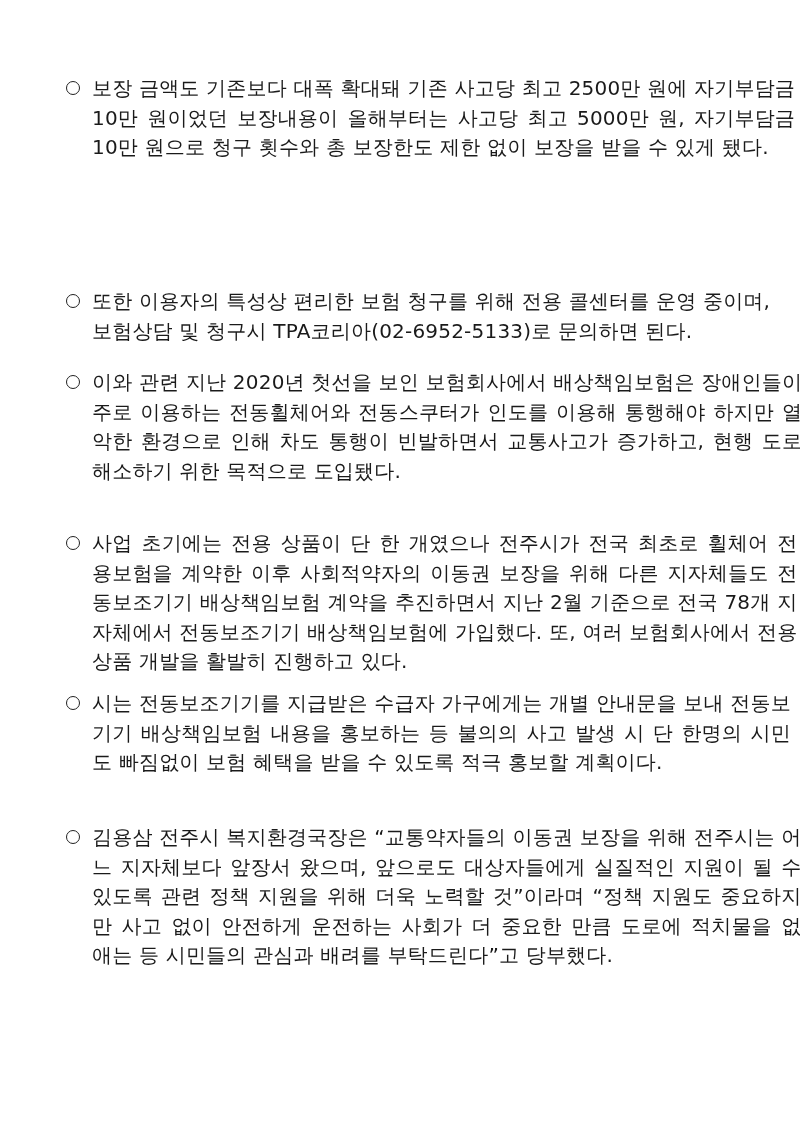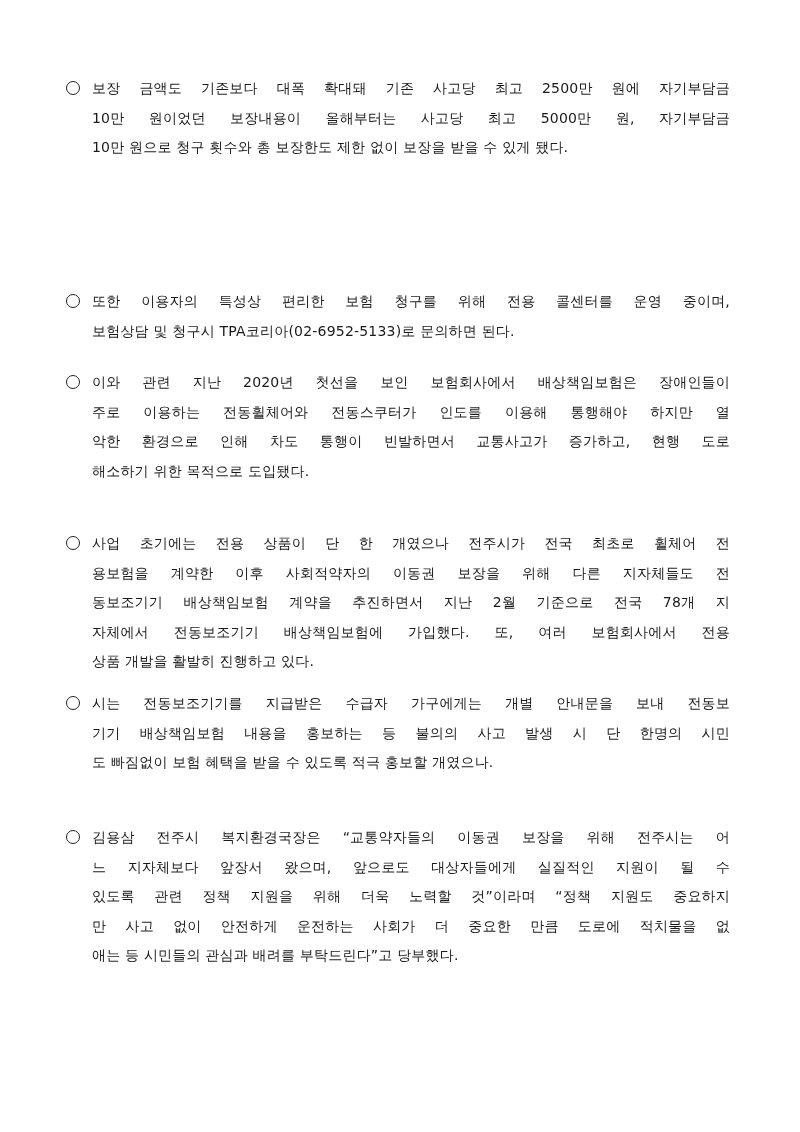--- a/index.html
+++ b/index.html
@@ -39,21 +39,21 @@
       margin-right: 12px;
       box-sizing: border-box;
     }
     .lines {
       flex: 1 1 auto;
       display: flex;
       flex-direction: column;
     }
     .line {
       display: block;
-      font-size: 14px;
+      font-size: 20px;
       line-height: 29.5px;
       height: 29.5px;
       white-space: nowrap;
       letter-spacing: 0.2px;
       text-align: justify;
       text-align-last: justify;
     }
     .line.last {
       text-align-last: left;
     }
@@ -100,21 +100,21 @@
       <span class="line">자체에서 전동보조기기 배상책임보험에 가입했다. 또, 여러 보험회사에서 전용</span>
       <span class="line last">상품 개발을 활발히 진행하고 있다.</span>
     </div>
   </div>
 
   <div class="para" style="top:689px">
     <span class="bullet"></span>
     <div class="lines">
       <span class="line">시는 전동보조기기를 지급받은 수급자 가구에게는 개별 안내문을 보내 전동보</span>
       <span class="line">기기 배상책임보험 내용을 홍보하는 등 불의의 사고 발생 시 단 한명의 시민</span>
-      <span class="line last">도 빠짐없이 보험 혜택을 받을 수 있도록 적극 홍보할 개였으나.</span>
+      <span class="line last">도 빠짐없이 보험 혜택을 받을 수 있도록 적극 홍보할 계획이다.</span>
     </div>
   </div>
 
   <div class="para" style="top:823px">
     <span class="bullet"></span>
     <div class="lines">
       <span class="line">김용삼 전주시 복지환경국장은 “교통약자들의 이동권 보장을 위해 전주시는 어</span>
       <span class="line">느 지자체보다 앞장서 왔으며, 앞으로도 대상자들에게 실질적인 지원이 될 수</span>
       <span class="line">있도록 관련 정책 지원을 위해 더욱 노력할 것”이라며 “정책 지원도 중요하지</span>
       <span class="line">만 사고 없이 안전하게 운전하는 사회가 더 중요한 만큼 도로에 적치물을 없</span>

